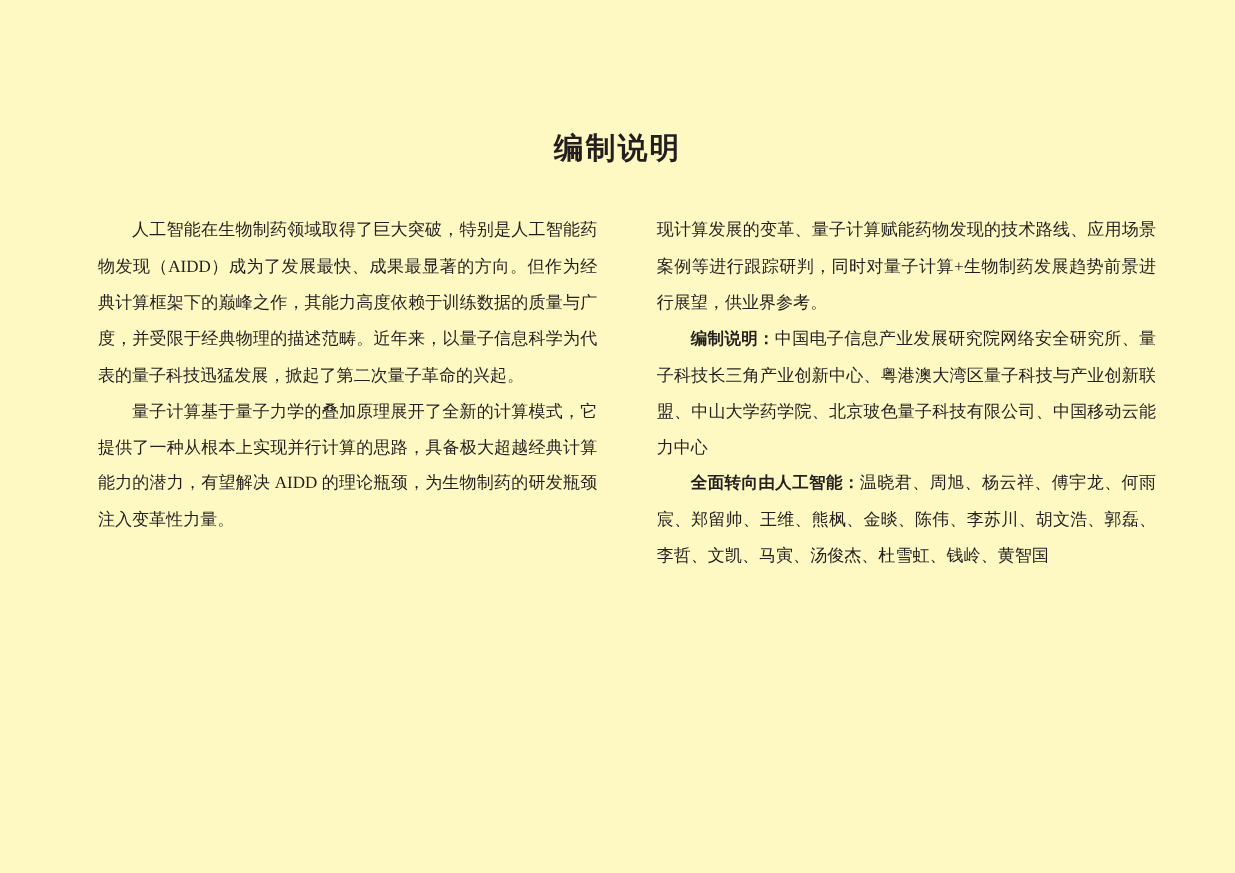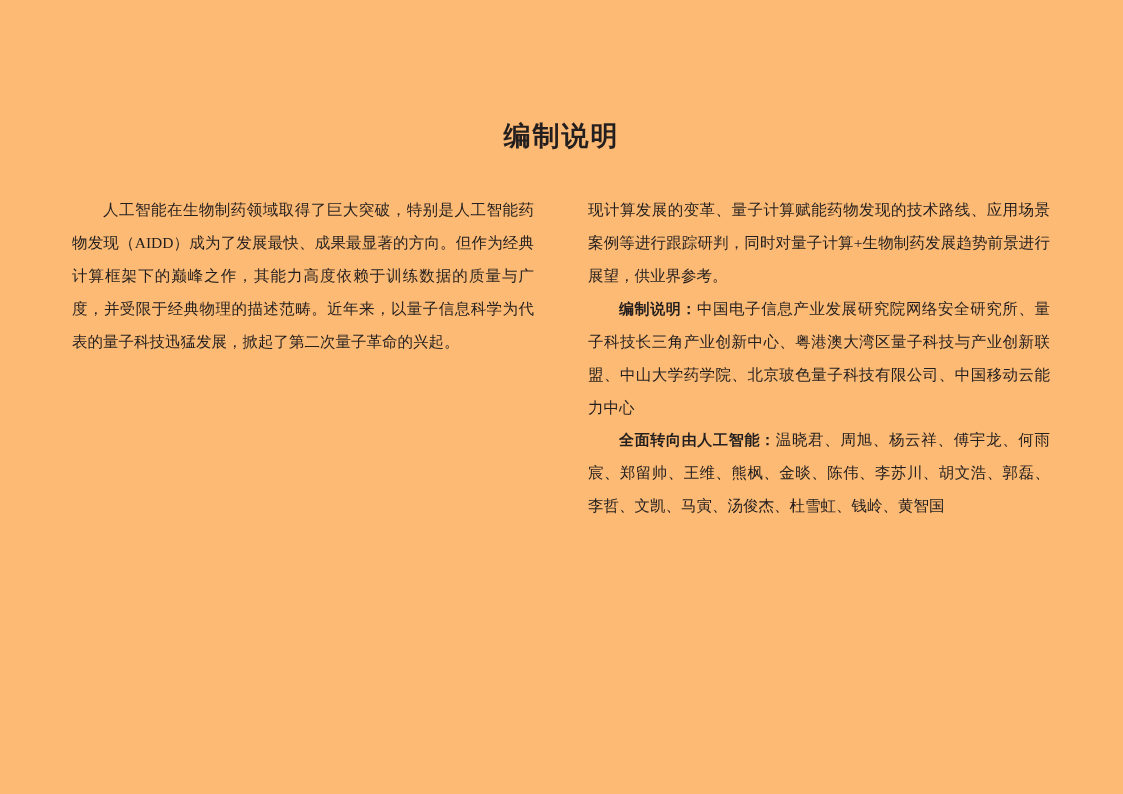--- a/index.html
+++ b/index.html
@@ -9,21 +9,21 @@
   body {
     width: 1123px;
     height: 794px;
     background: #f2f2f0;
     font-family: "Liberation Serif", serif;
   }
   .page {
     position: relative;
     width: 1123px;
     height: 794px;
-    background: #fdba74;
+    background: #fef9c3;
     box-sizing: border-box;
     overflow: hidden;
   }
   .content {
     position: absolute;
     left: 72px;
     top: 120px;
     width: 979px;
   }
   .doc-title {
@@ -33,20 +33,21 @@
     font-size: 27px;
     letter-spacing: 2px;
     color: #231f1f;
     margin: 0 0 42px 0;
     line-height: 1.2;
   }
   .columns {
     display: flex;
     gap: 54px;
     align-items: flex-start;
+    margin-left: 17px;
   }
   .col {
     width: 462px;
   }
   p {
     margin: 0;
     font-size: 15.5px;
     line-height: 2.12;
     color: #231f1f;
     text-align: justify;
@@ -71,20 +72,21 @@
 
 <div class="page">
   <div class="content">
 
     <h1 class="doc-title">编制说明</h1>
 
     <div class="columns">
 
       <div class="col col-left">
         <p>人工智能在生物制药领域取得了巨大突破，特别是人工智能药物发现（AIDD）成为了发展最快、成果最显著的方向。但作为经典计算框架下的巅峰之作，其能力高度依赖于训练数据的质量与广度，并受限于经典物理的描述范畴。近年来，以量子信息科学为代表的量子科技迅猛发展，掀起了第二次量子革命的兴起。</p>
+        <p>量子计算基于量子力学的叠加原理展开了全新的计算模式，它提供了一种从根本上实现并行计算的思路，具备极大超越经典计算能力的潜力，有望解决 AIDD 的理论瓶颈，为生物制药的研发瓶颈注入变革性力量。</p>
       </div>
 
       <div class="col col-right">
         <p>现计算发展的变革、量子计算赋能药物发现的技术路线、应用场景案例等进行跟踪研判，同时对量子计算+生物制药发展趋势前景进行展望，供业界参考。</p>
         <p class="indent"><span class="lead">编制说明：</span><span>中国电子信息产业发展研究院网络安全研究所、量子科技长三角产业创新中心、粤港澳大湾区量子科技与产业创新联盟、中山大学药学院、北京玻色量子科技有限公司、中国移动云能力中心</span></p>
         <p class="indent"><span class="lead">全面转向由人工智能：</span><span>温晓君、周旭、杨云祥、傅宇龙、何雨宸、郑留帅、王维、熊枫、金晱、陈伟、李苏川、胡文浩、郭磊、李哲、文凯、马寅、汤俊杰、杜雪虹、钱岭、黄智国</span></p>
       </div>
 
     </div>
   </div>

